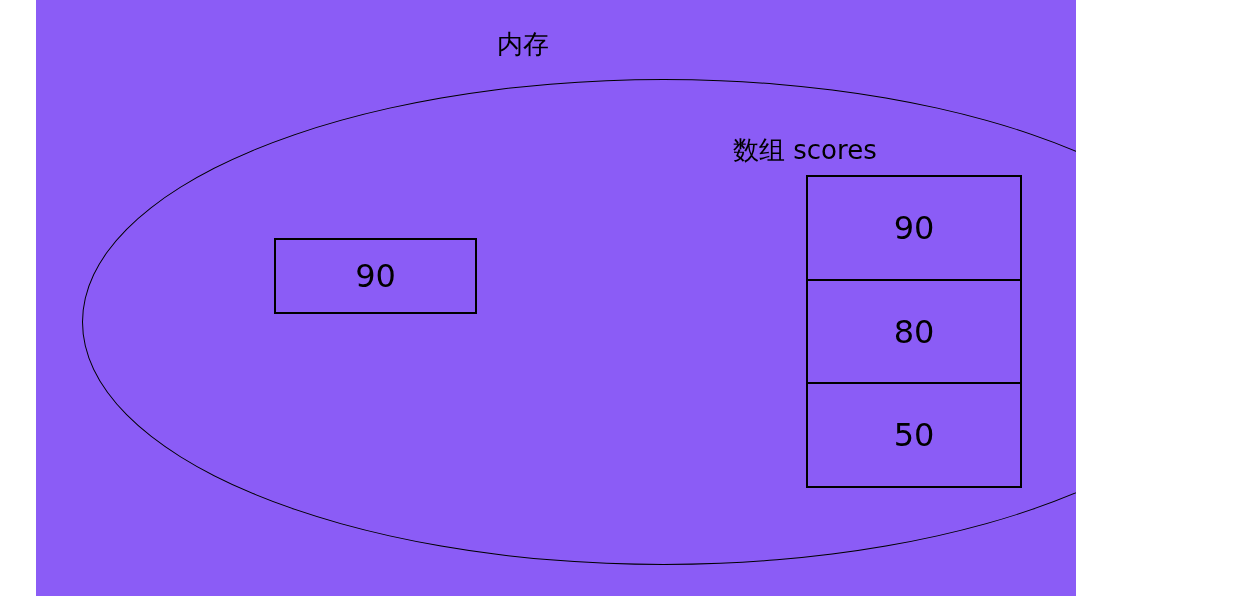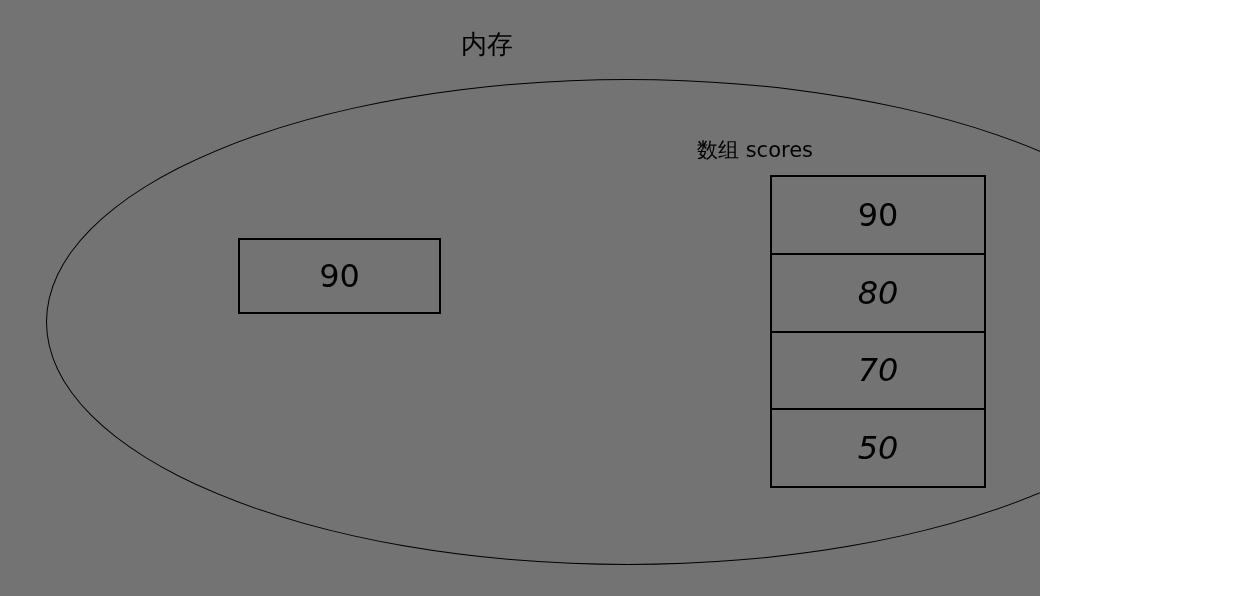--- a/index.html
+++ b/index.html
@@ -4,24 +4,25 @@
 <style>
   html, body {
     margin: 0;
     padding: 0;
     background: #ffffff;
   }
   .canvas {
     position: relative;
     width: 1040px;
     height: 596px;
-    background: #737373;
+    background: #8b5cf6;
     font-family: "DejaVu Sans", "Liberation Sans", sans-serif;
     color: #000000;
     overflow: hidden;
+    margin-left: 36px;
   }
   .diagram-title {
     position: absolute;
     left: 417px;
     top: 28px;
     width: 140px;
     text-align: center;
     font-size: 26px;
     line-height: 32px;
     white-space: nowrap;
@@ -55,21 +56,21 @@
     box-sizing: border-box;
     display: flex;
     align-items: center;
     justify-content: center;
     font-size: 32px;
   }
   .arr-label {
     position: absolute;
     left: 697px;
     top: 134px;
-    font-size: 21px;
+    font-size: 26px;
     line-height: 32px;
     white-space: nowrap;
   }
   .arr-box {
     position: absolute;
     left: 770px;
     top: 175px;
     width: 216px;
     height: 313px;
     border: 2px solid #000000;
@@ -79,21 +80,20 @@
   }
   .arr-cell {
     flex: 1 1 0;
     display: flex;
     align-items: center;
     justify-content: center;
     font-size: 32px;
   }
   .arr-cell + .arr-cell {
     border-top: 2px solid #000000;
-    font-style: italic;
   }
 </style>
 </head>
 <body>
 
 <div class="canvas">
 
   <div class="diagram-title">内存</div>
 
   <div class="memory-ellipse"></div>
@@ -106,20 +106,17 @@
   <div class="arr-label">数组 scores</div>
 
   <div class="arr-box">
     <div class="arr-cell">
       <span>90</span>
     </div>
     <div class="arr-cell">
       <span>80</span>
     </div>
     <div class="arr-cell">
-      <span>70</span>
-    </div>
-    <div class="arr-cell">
       <span>50</span>
     </div>
   </div>
 
 </div>
 
 </body></html>

